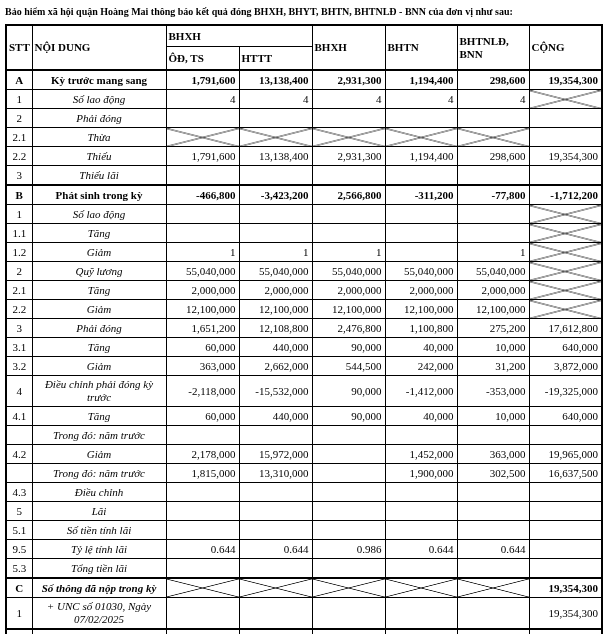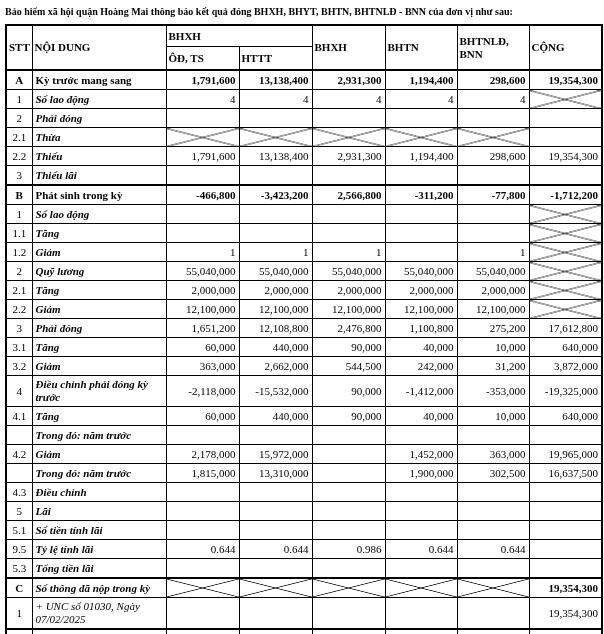--- a/index.html
+++ b/index.html
@@ -40,29 +40,29 @@
     text-align: left;
     font-weight: bold;
     padding: 2px 2px;
   }
   .report thead tr:first-child th { height: 16px; }
   .report thead tr:last-child th { height: 18px; }
   .report thead tr:last-child th,
   .report thead th[rowspan] { border-bottom: 2px solid #000; }
   .report td { height: 14px; }
   td.stt { text-align: center; }
-  td.label { text-align: left; margin-left: 24px; }
+  td.label { text-align: center; margin-left: 24px; }
   td.num { text-align: right; }
   
   tr.row-section td, tr.row-section-italic td { border-top: 2px solid #000; }
   tr.row-section .stt, tr.row-section .label, tr.row-section .num { font-weight: bold; }
   tr.row-section-italic .stt, tr.row-section-italic .num { font-weight: bold; }
   tr.row-section-italic .label { font-weight: bold; font-style: italic; }
   
-  tr.row-sub .label { font-weight: bold; font-style: italic; }
+  tr.row-sub .label { font-weight: normal; font-style: italic; }
   tr.row-sub-light .label { font-style: italic; font-weight: normal; }
   
   td.crossed {
     background-image:
       linear-gradient(to top right, transparent calc(50% - 0.7px), #000 50%, transparent calc(50% + 0.7px)),
       linear-gradient(to bottom right, transparent calc(50% - 0.7px), #000 50%, transparent calc(50% + 0.7px));
   }
 </style>
 </head>
 <body>

